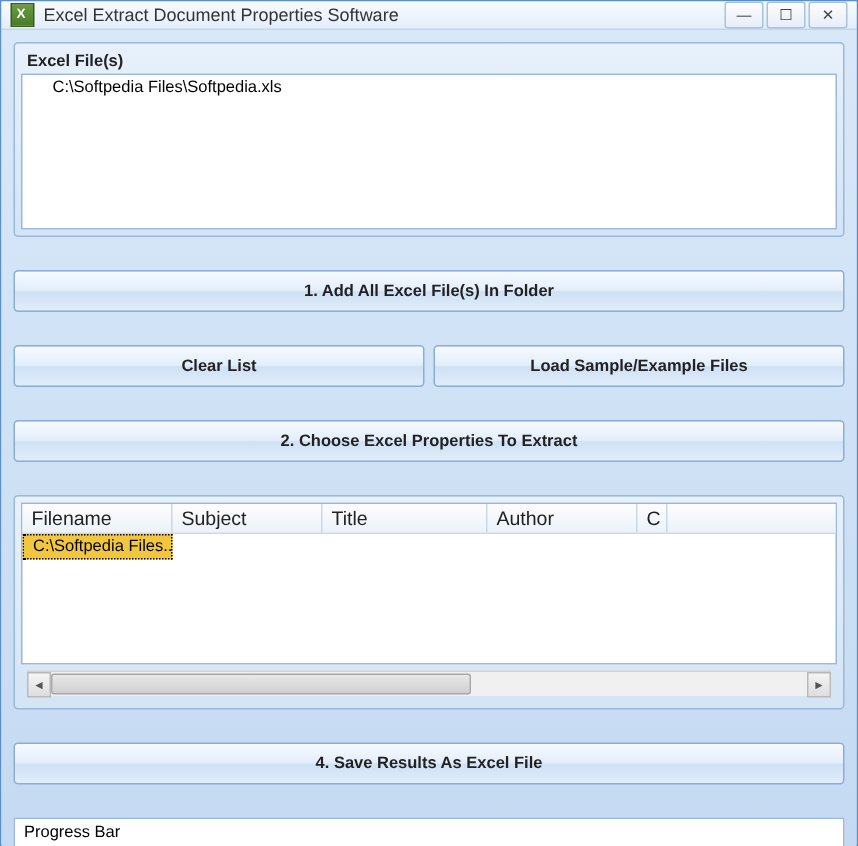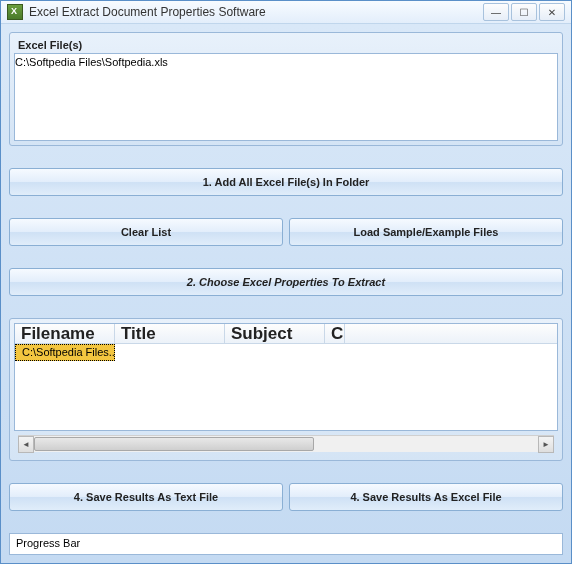--- a/index.html
+++ b/index.html
@@ -80,31 +80,31 @@
 }
 .files-group .label {
   font-weight: bold;
   color: #222;
   padding: 2px 4px;
   font-size: 11px;
 }
 .files-list {
   background: #fff;
   border: 1px solid #9ab8d9;
-  height: 88px;
-  padding: 2px 0;
+  height: 104px;
+  padding: 2px 20px;
   font-size: 11px;
   color: #000;
   overflow: auto;
 }
 .btn-row {
   display: flex;
   gap: 6px;
 }
-.btn-row.single .btn { flex: 1; font-style: italic; }
+.btn-row.single .btn { flex: 1; }
 .btn {
   flex: 1;
   height: 28px;
   background: linear-gradient(#f6faff 0%, #e3eefb 48%, #cfe1f5 52%, #e0edfa 100%);
   border: 1px solid #8aafd4;
   border-radius: 3px;
   font-weight: bold;
   font-size: 11px;
   color: #222;
   cursor: pointer;
@@ -127,27 +127,26 @@
 }
 .grid-head {
   display: flex;
   height: 20px;
   background: linear-gradient(#fdfdfd, #ecf2f9);
   border-bottom: 1px solid #c9d8e8;
 }
 .gh {
   border-right: 1px solid #c9d8e8;
   padding: 2px 6px;
-  font-size: 17px;
+  font-size: 13px;
   color: #222;
   display: flex;
   align-items: center;
   overflow: hidden;
   white-space: nowrap;
-  font-weight: bold;
 }
 .grid-body {
   flex: 1;
   overflow: hidden;
   position: relative;
 }
 .grid-row {
   display: flex;
   height: 17px;
 }
@@ -246,43 +245,43 @@
 
     <div class="btn-row single">
       <button class="btn">2. Choose Excel Properties To Extract</button>
     </div>
 
 
     <div class="panel results-panel">
       <div class="grid-wrap">
         <div class="grid-head">
           <div class="gh col0">Filename</div>
+          <div class="gh col2">Subject</div>
           <div class="gh col1">Title</div>
-          <div class="gh col2">Subject</div>
+          <div class="gh col3">Author</div>
           <div class="gh col5">C</div>
         </div>
         <div class="grid-body">
           <div class="grid-row">
             <div class="gc col0 sel">C:\Softpedia Files...</div>
             <div class="gc col1"></div>
             <div class="gc col2"></div>
             <div class="gc col3"></div>
             <div class="gc col4"></div>
           </div>
         </div>
       </div>
       <div class="hscroll">
         <div class="arrow left">◄</div>
         <div class="thumb"></div>
         <div class="arrow right">►</div>
       </div>
     </div>
 
     <div class="btn-row">
-      <button class="btn">4. Save Results As Text File</button>
       <button class="btn">4. Save Results As Excel File</button>
     </div>
 
 
     <div class="progress-box">
       <span>Progress Bar</span>
     </div>
 
   </div>
 </div>

